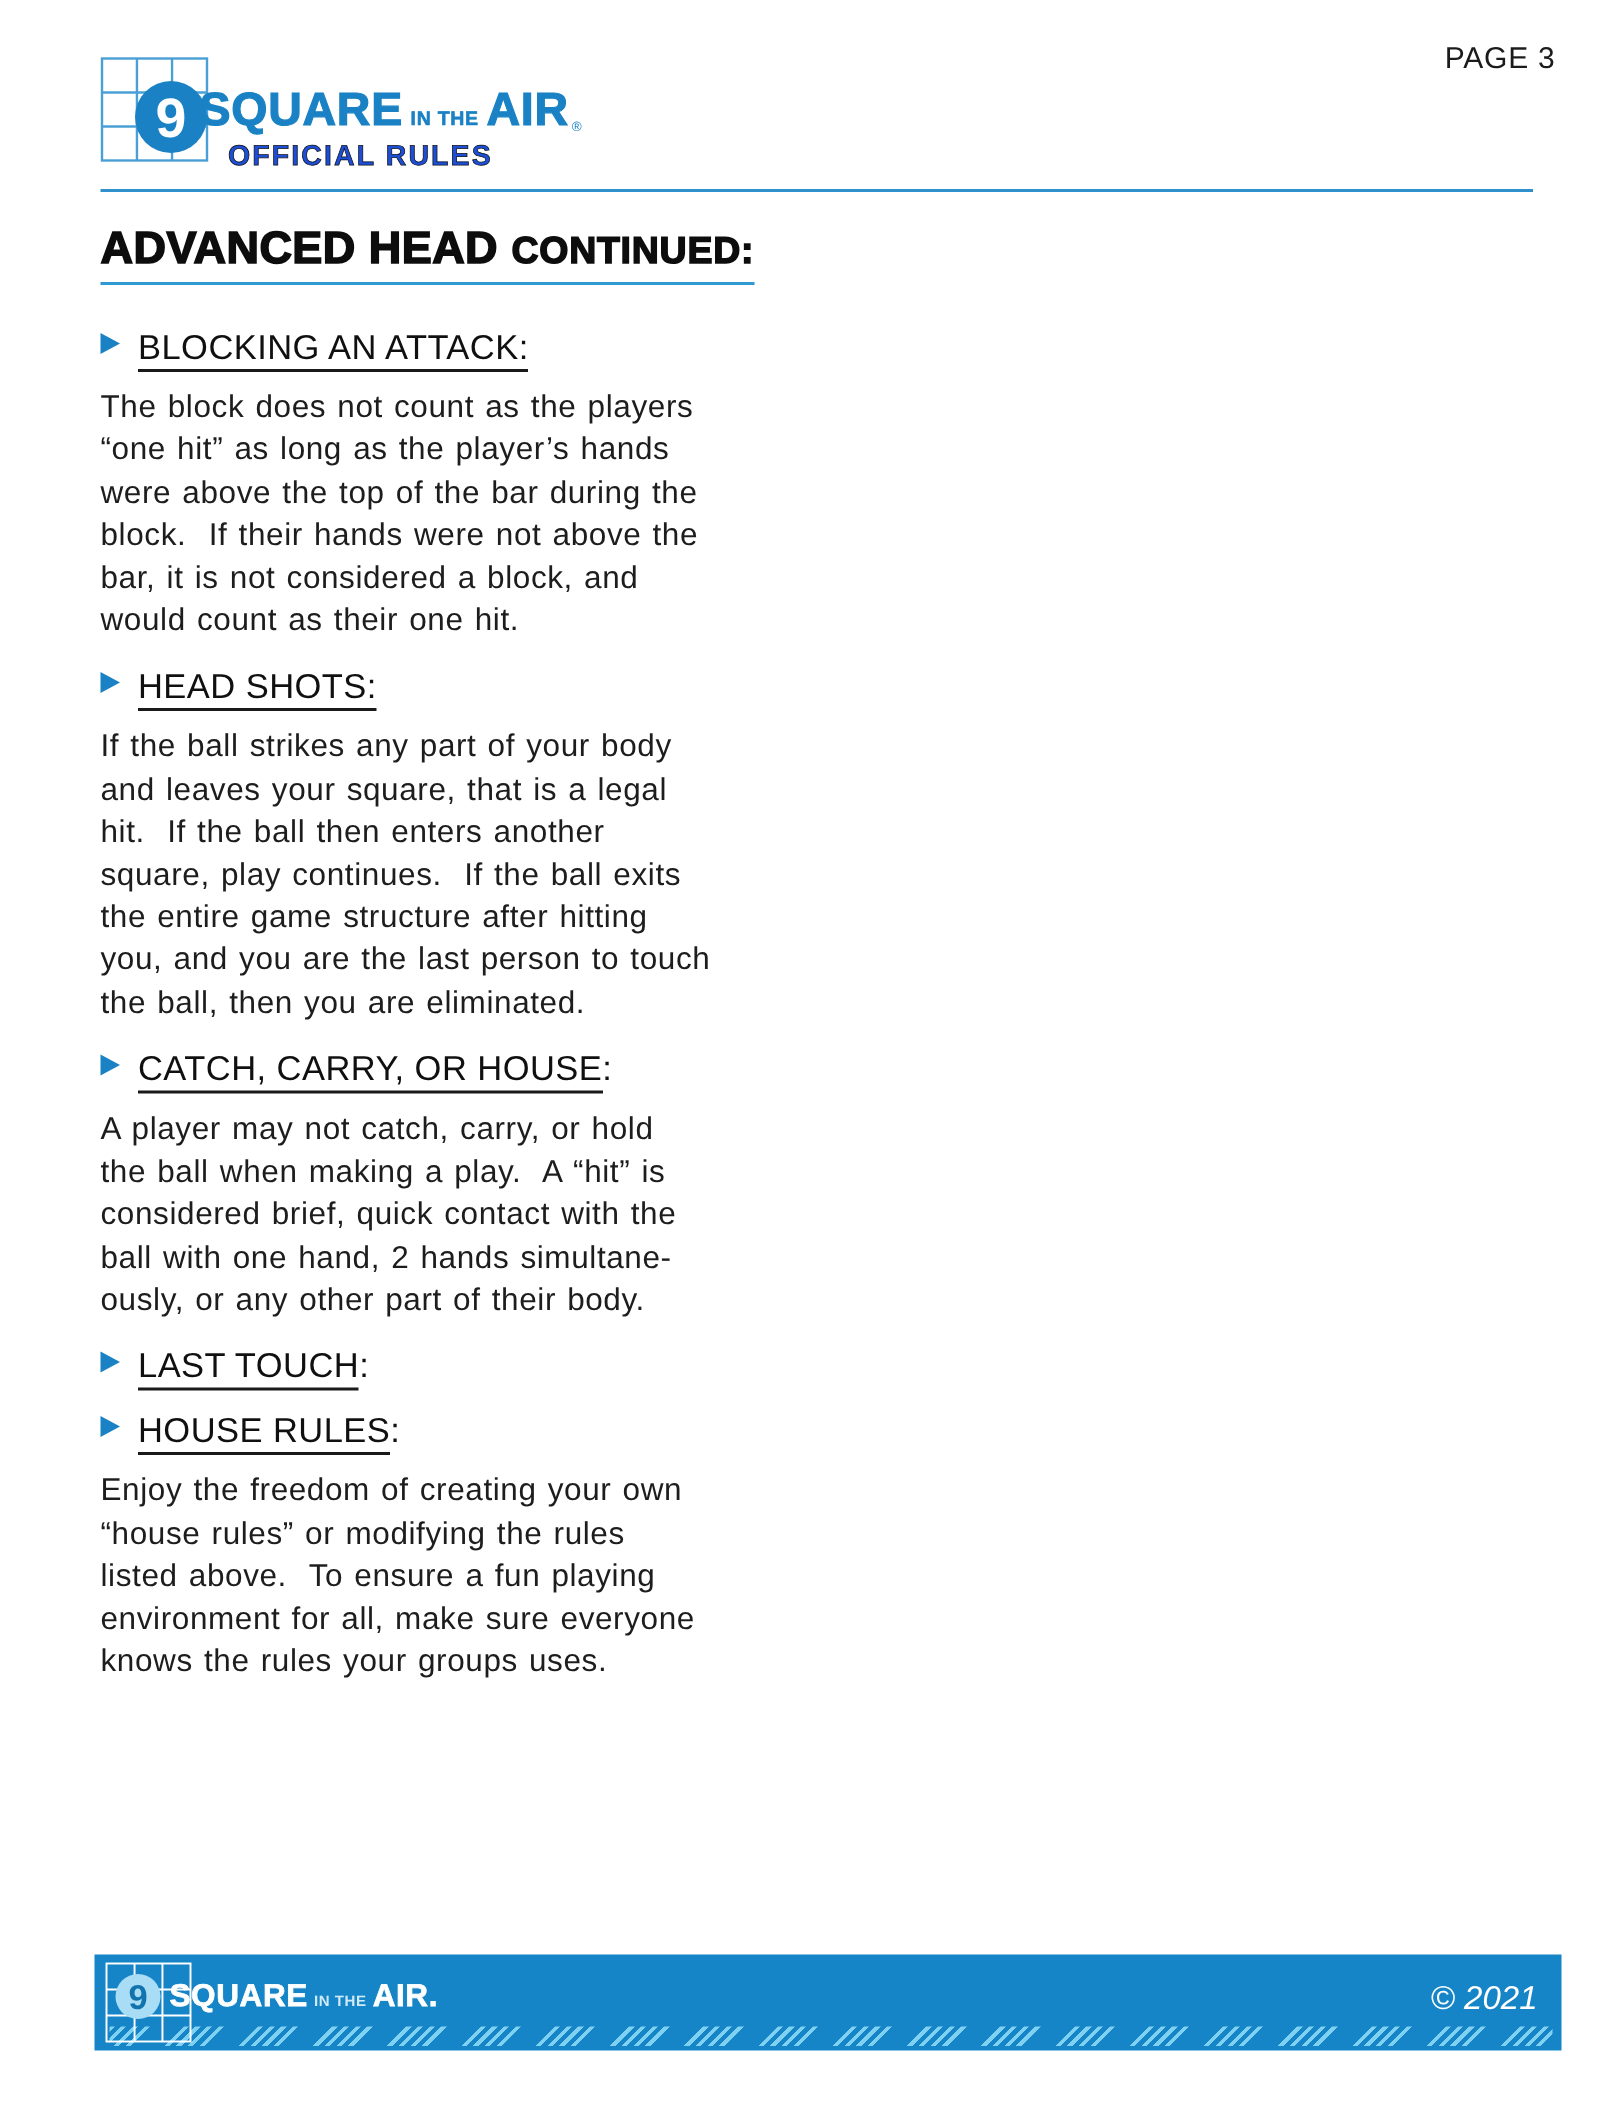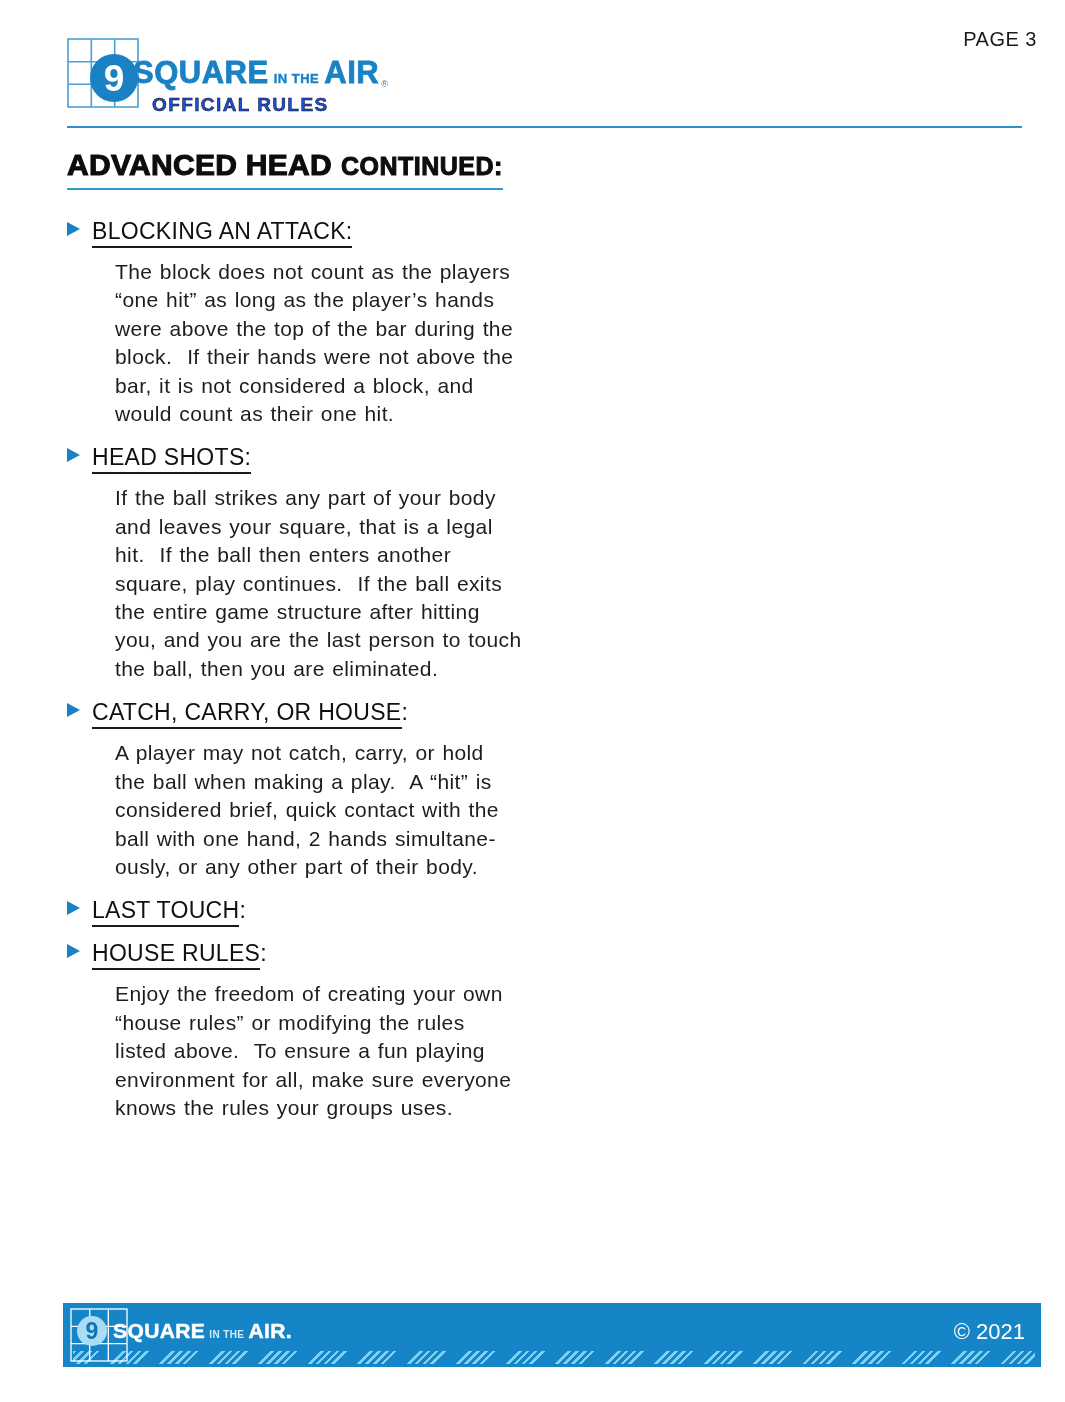--- a/index.html
+++ b/index.html
@@ -63,21 +63,21 @@
     position:absolute;left:0;top:4px;width:0;height:0;
     border-left:13px solid var(--accent-blue);
     border-top:7.5px solid transparent;
     border-bottom:7.5px solid transparent;
   }
   .sec-title{border-bottom:2px solid #1a1a1a;padding-bottom:2px;}
   .sec-body{
     margin-top:13px;
     font-size:21px;line-height:28.4px;
     letter-spacing:0.4px;word-spacing:1.2px;
-    color:#1d1d1d;white-space:pre-wrap;margin-left:48px;
+    color:#1d1d1d;white-space:pre-wrap;
   }
   
   .banner{
     position:absolute;left:63px;top:1303px;
     width:978px;height:64px;
     background:var(--banner-blue);
   }
   .stripes{
     position:absolute;left:10px;right:6px;bottom:3px;height:13px;
     background:repeating-linear-gradient(135deg,
@@ -86,21 +86,21 @@
       var(--stripe-blue) 11px 13.5px, transparent 13.5px 16.5px,
       var(--stripe-blue) 16.5px 19px, transparent 19px 35px);
   }
   .ftr-logo{position:absolute;left:7px;top:5px;z-index:2;}
   .f-wordmark{
     position:absolute;left:50px;top:16px;
     display:flex;align-items:baseline;color:#ffffff;white-space:nowrap;
   }
   .fwm-big{font-size:21px;font-weight:700;letter-spacing:0.4px;-webkit-text-stroke:0.5px #ffffff;}
   .fwm-small{font-size:10px;font-weight:700;letter-spacing:0.4px;margin:0 4px;color:#cfeaf9;}
-  .copyright{position:absolute;right:16px;top:16px;font-size:22px;color:#ffffff;}
+  .copyright{position:absolute;right:16px;top:16px;font-size:22px;color:#ffffff;font-style:italic;}
   svg text{font-family:"Liberation Sans",sans-serif;font-weight:700;}
 </style>
 </head>
 <body>
 
 <div class="page">
 
   <div class="page-label">PAGE 3</div>
 
   <svg class="hdr-logo" width="78" height="76" viewBox="0 0 78 76">

